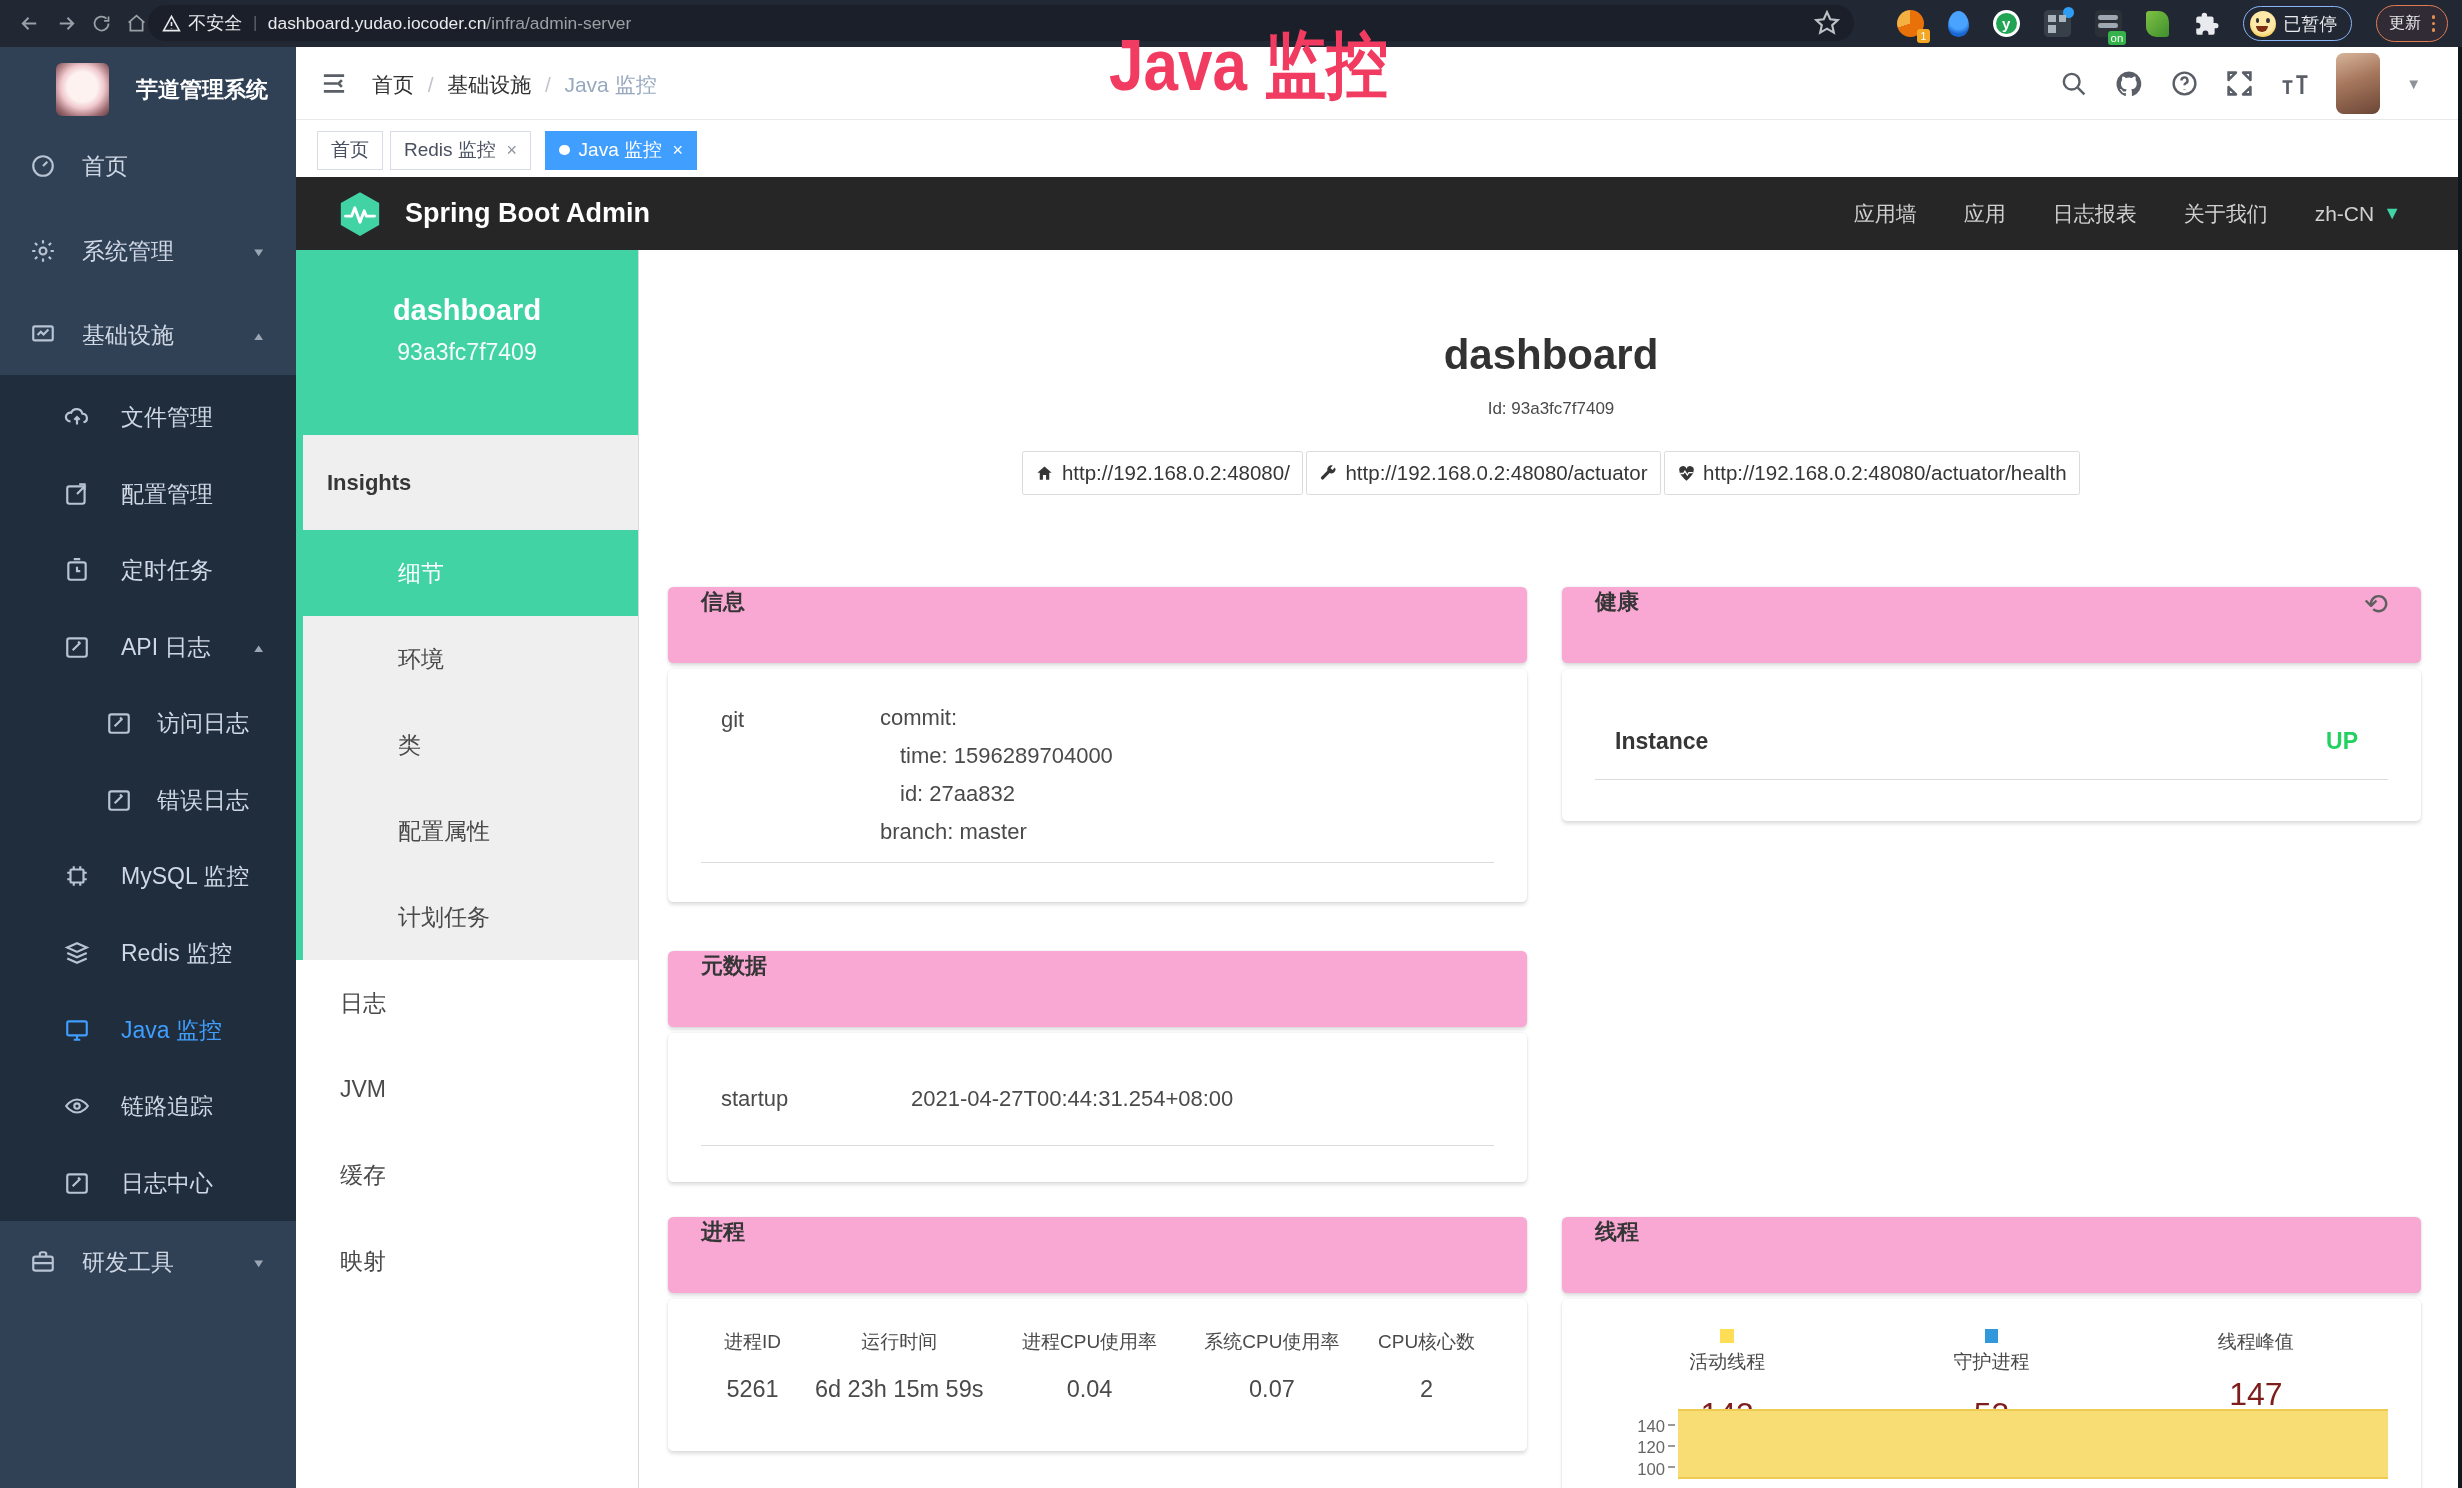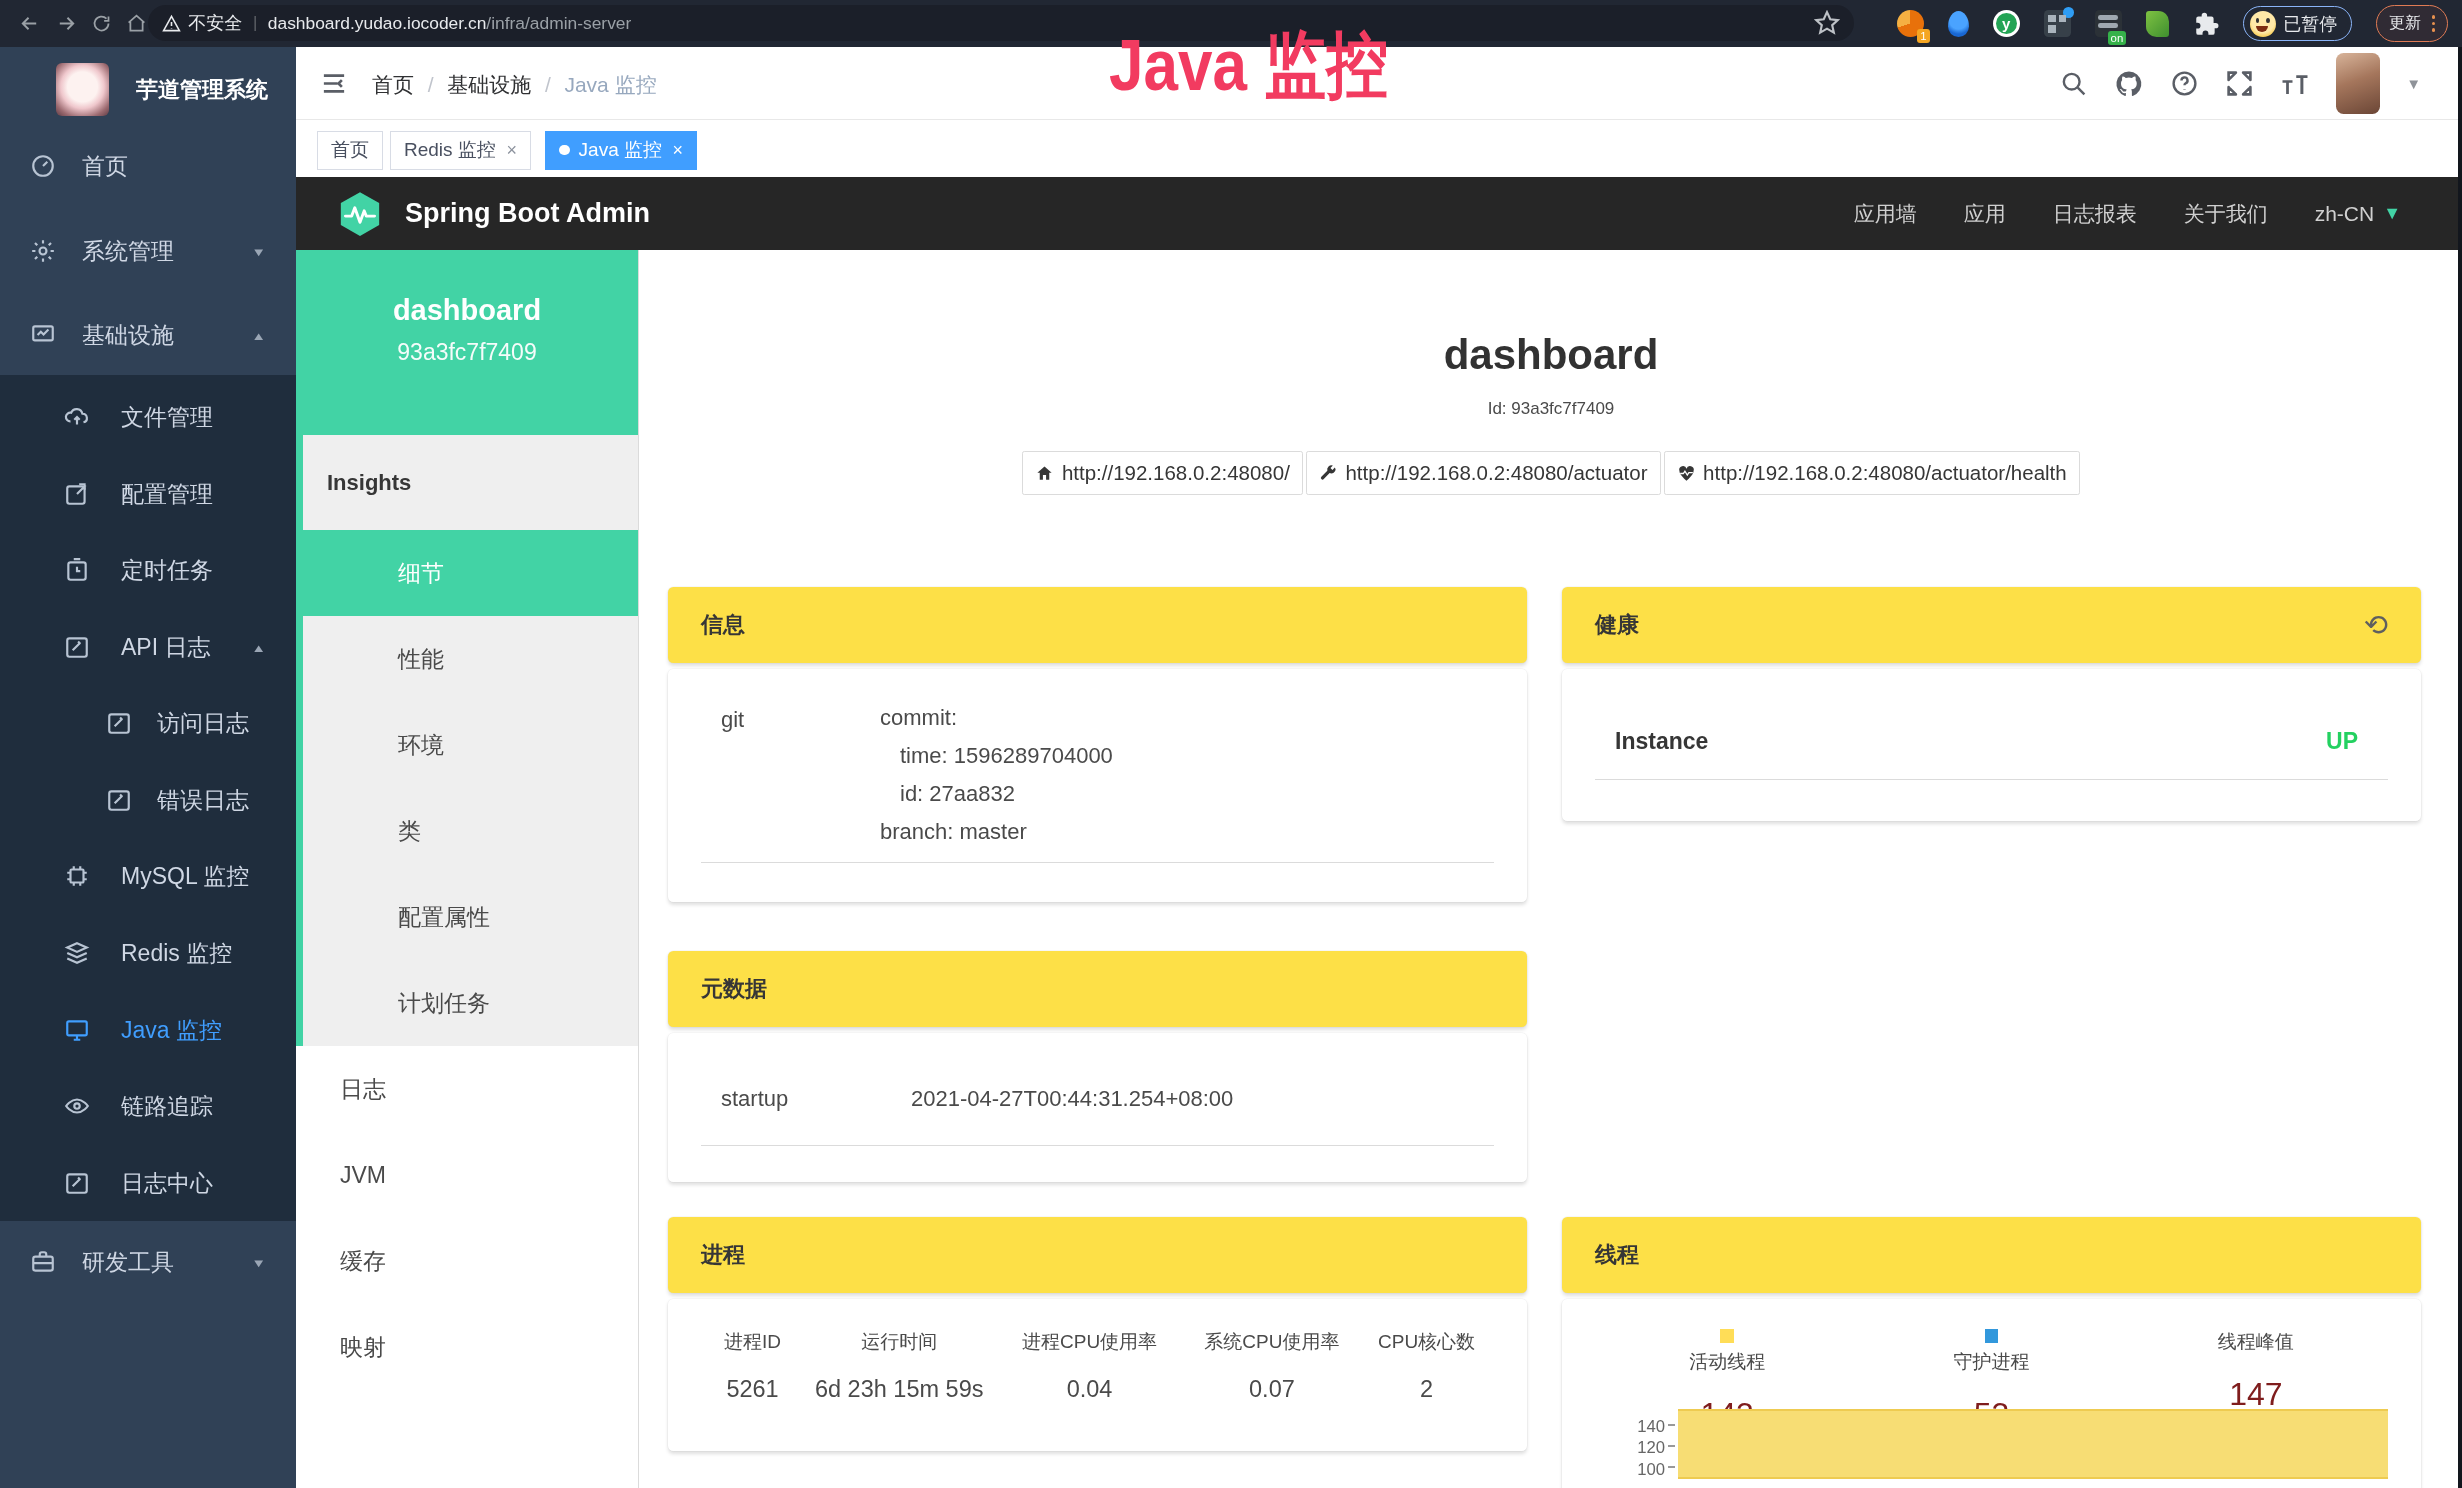--- a/index.html
+++ b/index.html
@@ -70,21 +70,21 @@
 .sitem { height:86px; display:flex; align-items:center; padding-left:95px; font-size:23px; color:#4a4a4a; cursor:pointer; }
 .sitem.active { background:#42d3a5; color:#fff; }
 .sitem.top { padding-left:44px; }
 
 .sba-main { position:absolute; left:639px; top:250px; width:1824px; height:1238px; background:#fff; overflow:hidden; }
 .m-title { text-align:center; margin-top:81px; font-size:42px; font-weight:600; color:#323232; }
 .m-id { text-align:center; margin-top:20px; font-size:17px; color:#4a4a4a; }
 .linkrow { display:flex; justify-content:center; margin-top:32px; }
 .linkbtn { display:flex; align-items:center; gap:7.6px; border:0.8px solid #dbdbdb; border-radius:2.3px; padding:0 12px; height:44px; font-size:20.5px; color:#363636; background:#fff; margin:0 1.5px; cursor:pointer; white-space:nowrap; }
 .cardpos { position:absolute; width:859px; }
-.card-h { background:#fde047; border-radius:5.3px; box-shadow:0 2.3px 3.8px rgba(10,10,10,.12), 0 0 0 0.8px rgba(10,10,10,.03); height:76px; display:flex; align-items:center; padding:0 33px; font-size:22px; font-weight:bold; color:#363636; }
+.card-h { background:#f9a8d4; border-radius:5.3px; box-shadow:0 2.3px 3.8px rgba(10,10,10,.12), 0 0 0 0.8px rgba(10,10,10,.03); height:76px; display:flex; align-items:flex-start; padding:0 33px; font-size:22px; font-weight:bold; color:#363636; }
 .card-b { background:#fff; border-radius:5.3px; box-shadow:0 2.3px 3.8px rgba(10,10,10,.12), 0 0 0 0.8px rgba(10,10,10,.03); padding:30px 33px 33px 33px; position:relative; }
 .hist { margin-left:auto; color:#5f5f5f; font-weight:normal; font-size:29px; }
 .kv { display:flex; border-bottom:0.8px solid #dbdbdb; padding:0 0 10.6px 20px; }
 .kv .k { width:159px; flex:none; font-size:22px; color:#4a4a4a; padding-top:7.6px; }
 .kv .vlines { font-size:22px; color:#4a4a4a; line-height:38px; }
 .kv .vlines .ind { padding-left:20px; }
 .kv2 { display:flex; justify-content:space-between; align-items:center; border-bottom:0.8px solid #dbdbdb; padding:29px 30px 24px 20px; }
 .kv2 .k { font-size:23px; color:#363636; font-weight:600; }
 .kv2 .up { font-size:23px; font-weight:bold; color:#23d160; }
 .kv3 { display:flex; border-bottom:0.8px solid #dbdbdb; padding:23px 0 33px 20px; }
@@ -373,21 +373,20 @@
 </div>
 
 <div class="sba-side">
   <div class="app-block">
     <div class="app-name">dashboard</div>
     <div class="app-id">93a3fc7f7409</div>
   </div>
   <div class="sgroup">
     <div class="sgroup-label">Insights</div>
     <div class="sitem active">细节</div>
-    <div class="sitem">性能</div>
     <div class="sitem">环境</div>
     <div class="sitem">类</div>
     <div class="sitem">配置属性</div>
     <div class="sitem">计划任务</div>
   </div>
   <div class="sitem top">日志</div>
   <div class="sitem top">JVM</div>
   <div class="sitem top">缓存</div>
   <div class="sitem top">映射</div>
 </div>

